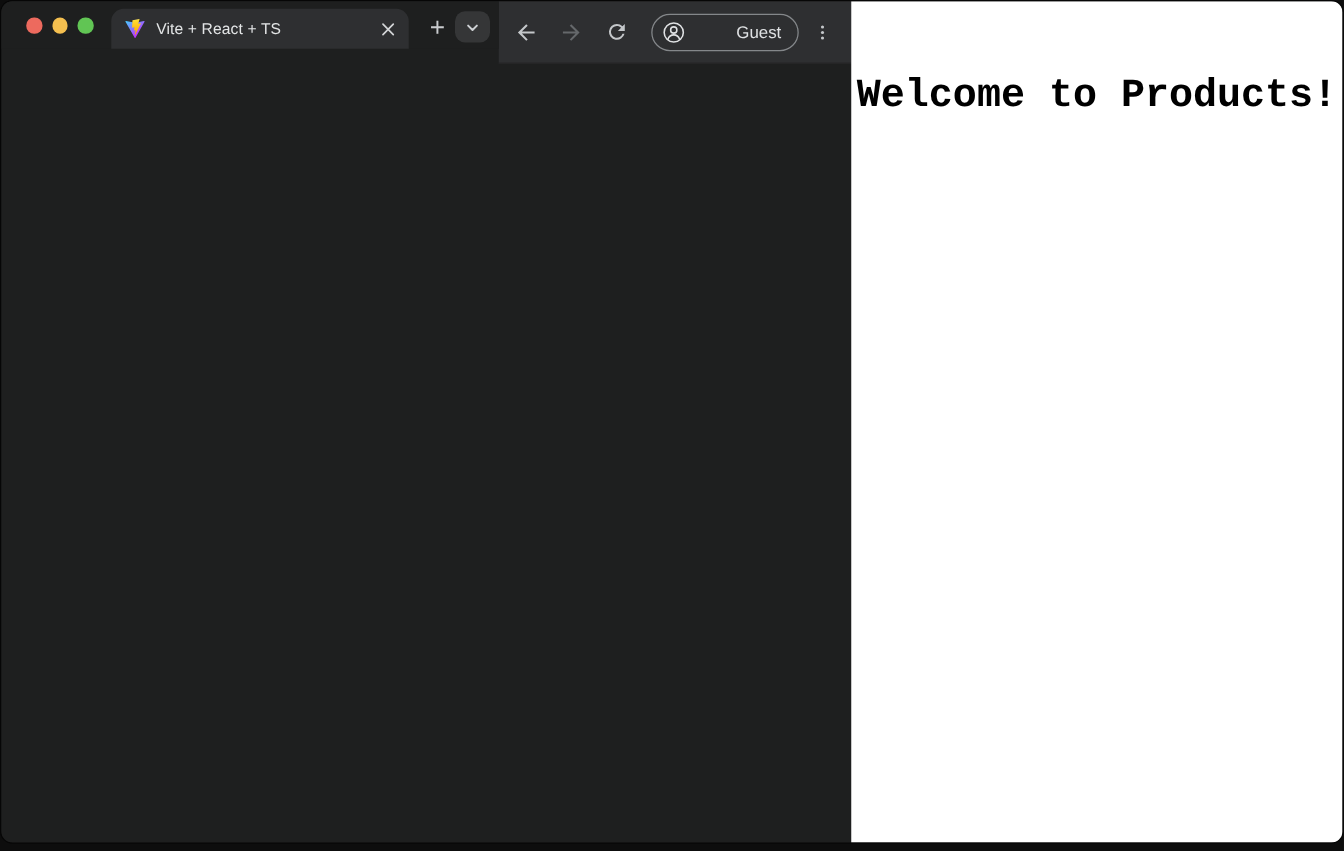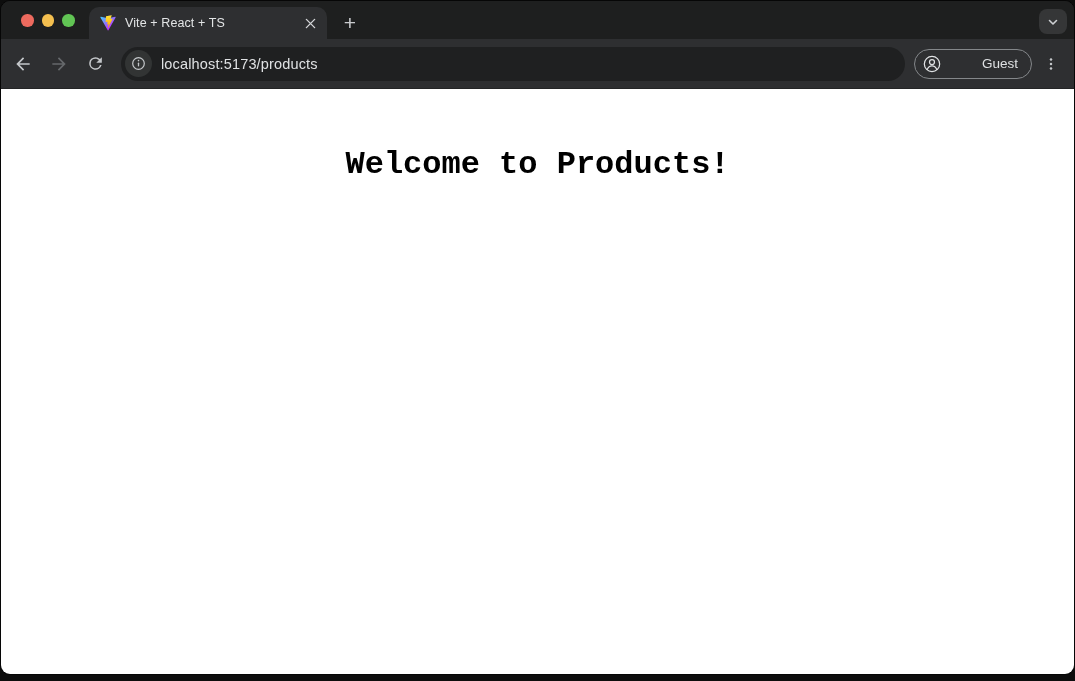--- a/index.html
+++ b/index.html
@@ -9,21 +9,21 @@
     font-family: "Liberation Sans", sans-serif;
     position: relative;
   }
   .window {
     position: absolute;
     left: 0; top: 0; right: 0; bottom: 6px;
     border-radius: 10px;
     overflow: hidden;
     border: 1px solid #060606;
     display: flex;
-    flex-direction: column;
+    flex-direction: row;
     background: #1e1f1f;
   }
 
   
   .tabstrip {
     height: 38px;
     background: #1e1f1f;
     display: flex;
     align-items: flex-end;
     flex: 0 0 auto;
@@ -226,30 +226,20 @@
       <svg width="20" height="20" viewBox="0 0 24 24">
           <path d="M4 11h12.2l-5.6-5.6L12 4l8 8-8 8-1.4-1.4 5.6-5.6H4v-2z" fill="#65686b"></path>
         </svg>
     </div>
     <div class="nav-btn">
       <svg width="19" height="19" viewBox="0 0 24 24">
           <path d="M17.65 6.35A7.96 7.96 0 0 0 12 4a8 8 0 1 0 7.73 10h-2.08A6 6 0 1 1 12 6c1.66 0 3.14.69 4.22 1.78L13 11h7V4l-2.35 2.35z" fill="#c4c7ca"></path>
         </svg>
     </div>
 
-    <div class="urlbar">
-      <span class="site-info-btn">
-        <svg width="17" height="17" viewBox="0 0 24 24">
-          <circle cx="12" cy="12" r="8.2" fill="none" stroke="#c4c7ca" stroke-width="1.7"></circle>
-          <rect x="11.1" y="10.6" width="1.8" height="5.6" rx="0.9" fill="#c4c7ca"></rect>
-          <circle cx="12" cy="7.9" r="1.15" fill="#c4c7ca"></circle>
-        </svg>
-      </span>
-      <span class="url-text">localhost:5173/products</span>
-    </div>
 
     <div class="profile-btn">
       <svg width="20" height="20" viewBox="0 0 24 24">
         <circle cx="12" cy="12" r="9.2" fill="none" stroke="#dfe1e3" stroke-width="1.5"></circle>
         <circle cx="12" cy="9.6" r="3" fill="none" stroke="#dfe1e3" stroke-width="1.5"></circle>
         <path d="M6.4 18.4c1.1-2.9 3.3-4.1 5.6-4.1s4.5 1.2 5.6 4.1" fill="none" stroke="#dfe1e3" stroke-width="1.5" stroke-linecap="round"></path>
       </svg>
       <span class="profile-label">Guest</span>
     </div>
 

